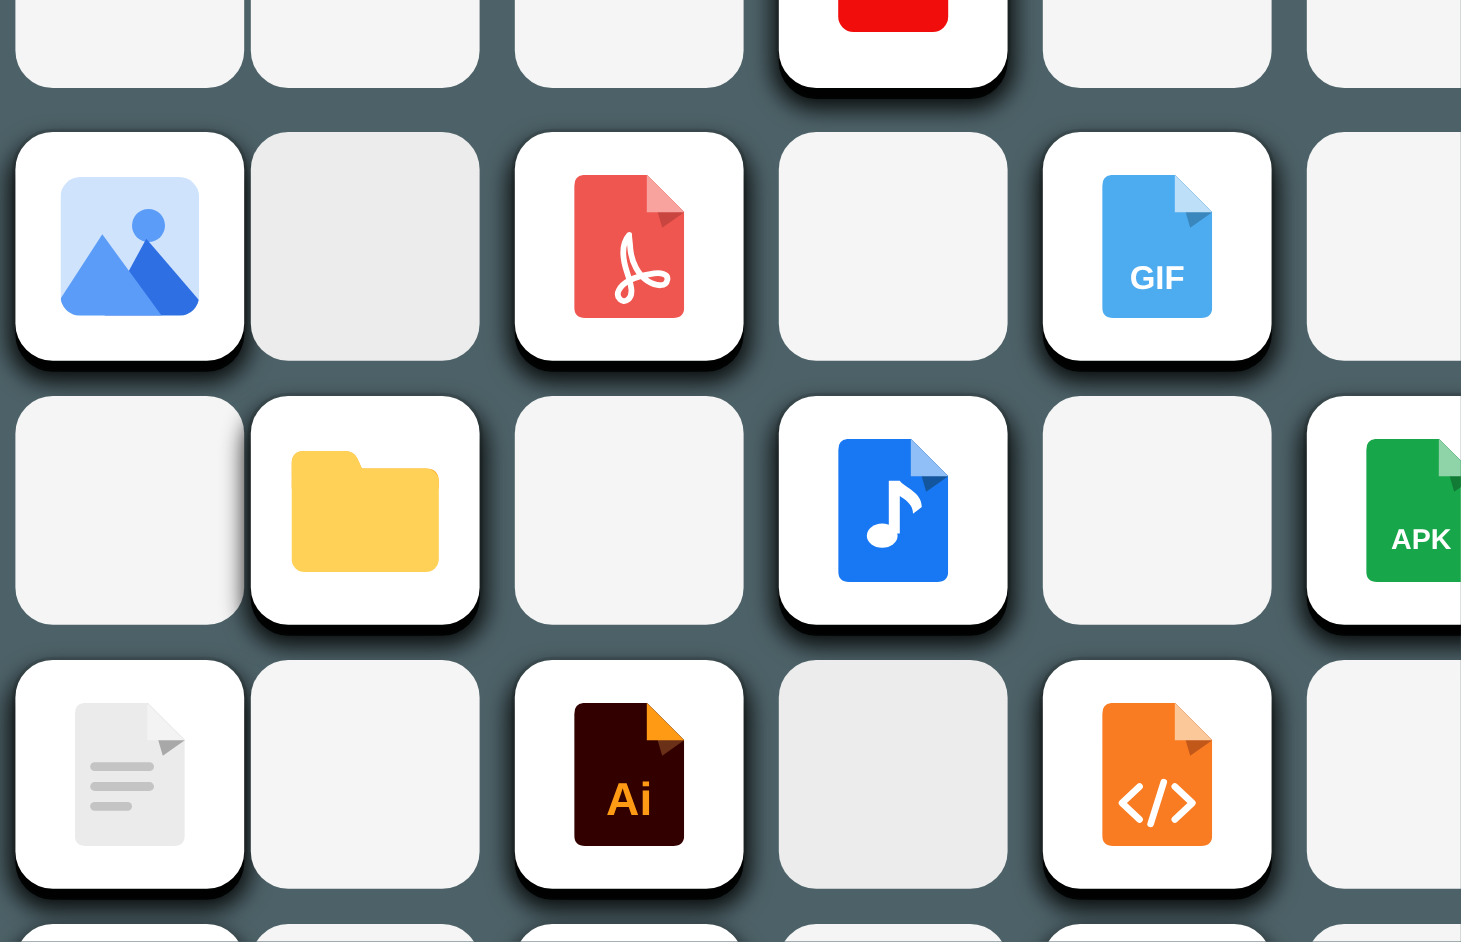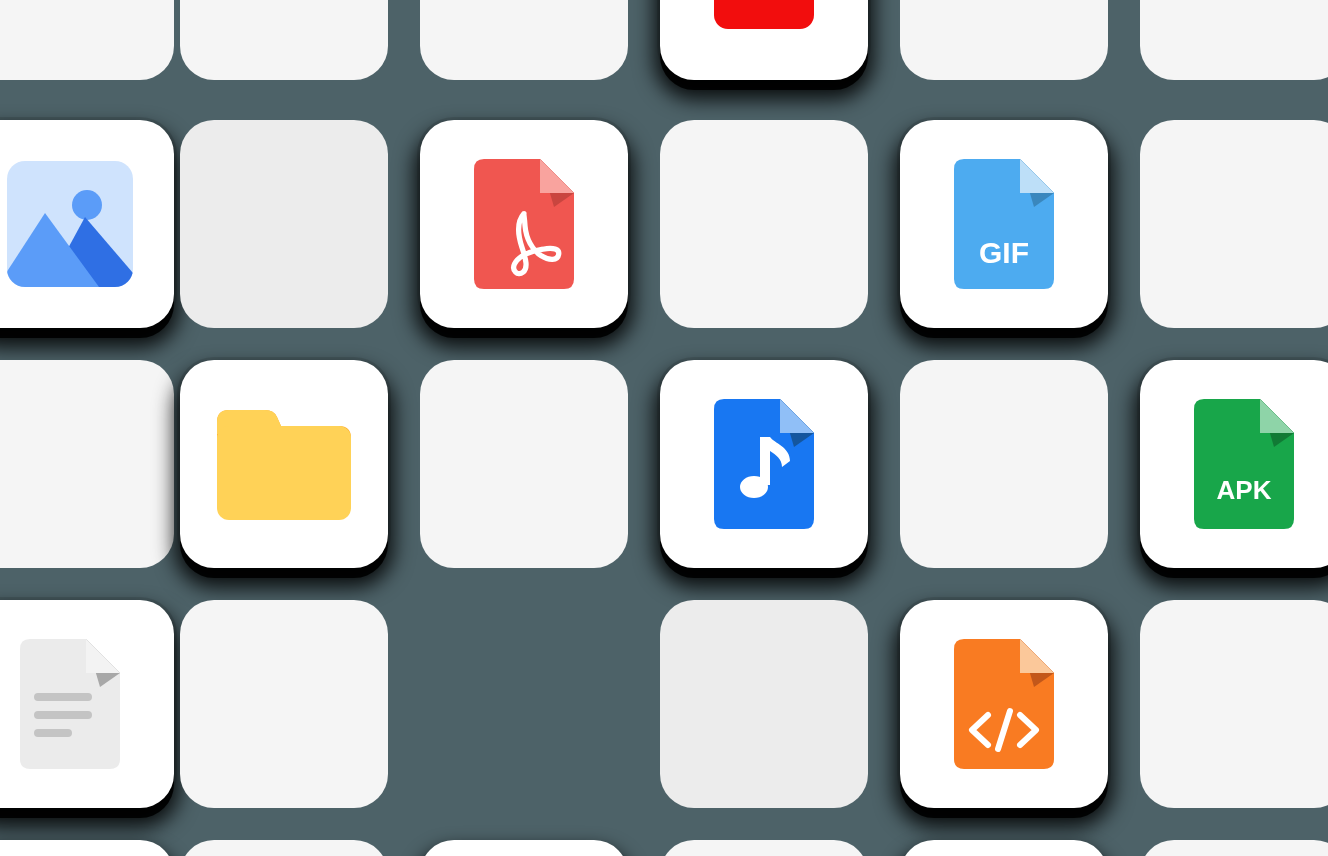--- a/index.html
+++ b/index.html
@@ -11,21 +11,21 @@
   }
   #grid{
     position:absolute;
     left:0;top:0;width:1328px;height:856px;
   }
   .cell{
     position:absolute;
     width:208px;height:208px;
     border-radius:34px;
     box-sizing:border-box;
-    display:flex;align-items:center;justify-content:center;
+    display:flex;align-items:center;justify-content:center;margin-left:48px;
   }
   .cell.empty-a{background:#f5f5f5;}
   .cell.empty-b{background:#ececec;}
   .cell.filled{
     background:#ffffff;
     box-shadow:0 10px 0 0 rgba(0,0,0,0.92),
                0 14px 20px 6px rgba(0,0,0,0.85),
                0 0 0 3px rgba(0,0,0,0.10);
   }
   .cell.filled-soft{
@@ -154,20 +154,32 @@
           Q 0 130 0 120 L 0 10 Q 0 0 10 0 Z" fill="#EBEBEB"></path>
       <path d="M 66 0 L 100 34 L 80 48 Z" fill="#A8A8A8"></path>
       <path d="M 66 0 L 100 34 L 66 34 Z" fill="#F3F3F3"></path>
       <rect x="14" y="54" width="58" height="8" rx="4" fill="#C4C4C4"></rect>
       <rect x="14" y="72" width="58" height="8" rx="4" fill="#C4C4C4"></rect>
       <rect x="14" y="90" width="38" height="8" rx="4" fill="#C4C4C4"></rect>
     </svg>
       </div>
     </div>
     <div class="cell empty-a" style="left: 180px; top: 600px;"></div>
+    <div class="cell filled" style="left: 420px; top: 600px;">
+      <div class="icon-wrap">
+  <svg width="100" height="130" viewBox="0 0 100 130">
+    <path d="M 10 0 L 66 0 L 100 34 L 100 120
+          Q 100 130 90 130 L 10 130
+          Q 0 130 0 120 L 0 10 Q 0 0 10 0 Z" fill="#330000"></path>
+    <path d="M 66 0 L 100 34 L 80 48 Z" fill="#6B3118"></path>
+    <path d="M 66 0 L 100 34 L 66 34 Z" fill="#FF9A14"></path>
+    <text x="50" y="102" text-anchor="middle" font-family="Liberation Sans, sans-serif" font-size="42" font-weight="bold" fill="#FF9A14">Ai</text>
+  </svg>
+      </div>
+    </div>
     <div class="cell empty-b" style="left: 660px; top: 600px;"></div>
     <div class="cell filled" style="left: 900px; top: 600px;">
       <div class="icon-wrap">
   <svg width="100" height="130" viewBox="0 0 100 130">
     <path d="M 10 0 L 66 0 L 100 34 L 100 120
           Q 100 130 90 130 L 10 130
           Q 0 130 0 120 L 0 10 Q 0 0 10 0 Z" fill="#F97B22"></path>
     <path d="M 66 0 L 100 34 L 80 48 Z" fill="#C2571A"></path>
     <path d="M 66 0 L 100 34 L 66 34 Z" fill="#FBC89A"></path>
 

